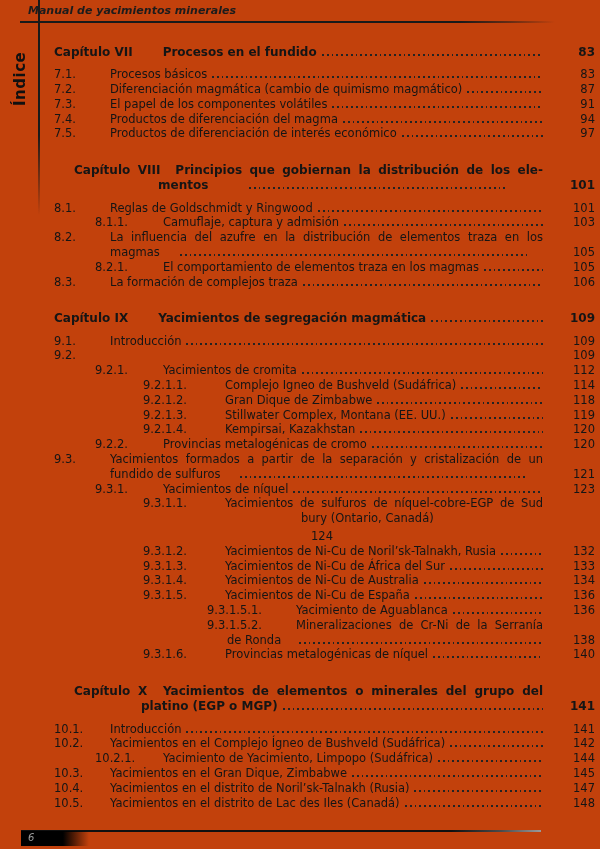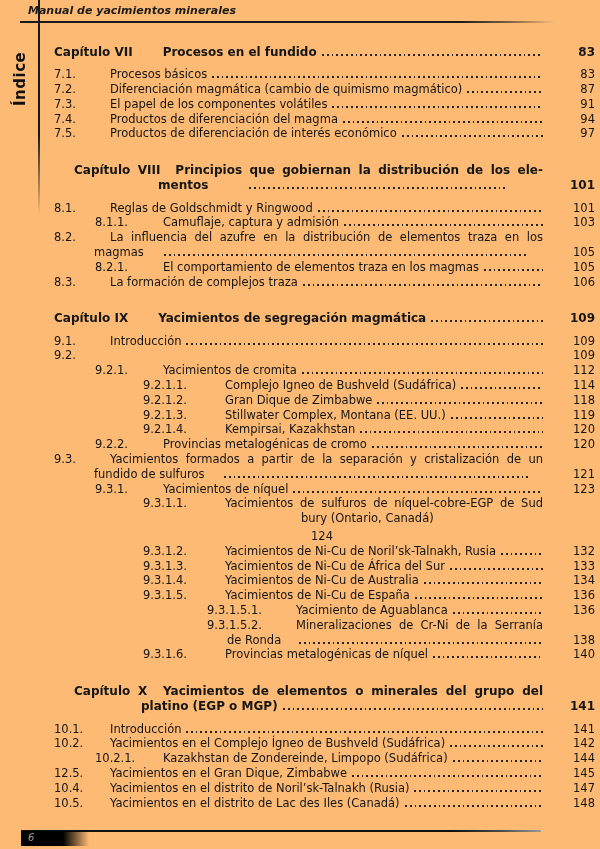--- a/index.html
+++ b/index.html
@@ -1,17 +1,17 @@
 <!DOCTYPE html>
 <html><head>
 <meta charset="utf-8">
 <style>
   html,body{margin:0;padding:0;}
   body{width:600px;height:849px;background:#e9e9e9;font-family:"DejaVu Sans",sans-serif;}
-  .page{position:relative;width:600px;height:849px;background:#fdba74;overflow:hidden;color:#151515;}
+  .page{position:relative;width:600px;height:849px;background:#c2410c;overflow:hidden;color:#151515;}
 
   
   .header-title{position:absolute;left:28px;top:4px;font-size:11px;font-style:italic;font-weight:600;color:#1c1c1c;white-space:nowrap;}
   .header-rule{position:absolute;left:20px;top:21px;width:535px;height:2px;
     background:linear-gradient(90deg,#1a1a1a 0,#1a1a1a 440px,rgba(26,26,26,.55) 490px,rgba(26,26,26,0) 100%);}
 
   
   .side-rule{position:absolute;left:38px;top:0;width:2px;height:215px;
     background:linear-gradient(180deg,#1a1a1a 0,#1a1a1a 135px,rgba(26,26,26,.5) 175px,rgba(26,26,26,0) 100%);}
   .indice-tab{position:absolute;left:11px;top:106px;transform-origin:0 0;transform:rotate(-90deg);
@@ -22,21 +22,21 @@
   .row{display:flex;align-items:baseline;font-size:11.5px;line-height:14.8px;white-space:nowrap;}
   .row.ch{font-size:12px;font-weight:bold;line-height:15.2px;}
   .chtop{margin-top:22px;}
   .chbot{margin-bottom:7px;}
   .chnum{flex:0 0 auto;margin-right:10px;}
   .num{flex:0 0 auto;}
   .l1 .num{min-width:36px;}
   .l2{margin-left:41px;}  .l2 .num{min-width:48px;}
   .l3{margin-left:89px;}  .l3 .num{min-width:62px;}
   .l4{margin-left:153px;} .l4 .num{min-width:69px;}
-  .c1{margin-left:20px;gap:15px;}
+  .c1{margin-left:36px;gap:15px;}
   .c3{margin-left:222px;flex-direction:column;}
   .c4{margin-left:153px;}
   .chcont-viii{margin-left:84px;gap:36px;}
   .chcont-x{margin-left:67px;}
   .txt{flex:0 1 auto;padding-left:20px;}
   .just .txt{flex:1 1 auto;white-space:normal;text-align:justify;text-align-last:justify;max-height:16px;overflow:hidden;}
   .pr{margin-right:52px;}
   .lead{flex:1 1 auto;height:2px;margin:0 0 1px 5px;
     background-image:repeating-linear-gradient(90deg,#232323 0,#232323 1.8px,transparent 1.8px,transparent 4.8px);}
   .lead.nodots{background:none;}
@@ -276,26 +276,26 @@
         <span class="pg">141</span>
       </div>
       <div class="row l1">
         <span class="num">10.2.</span>
         <span class="txt">Yacimientos en el Complejo Ígneo de Bushveld (Sudáfrica)</span>
         <div class="lead"></div>
         <span class="pg">142</span>
       </div>
       <div class="row l2">
         <span class="num">10.2.1.</span>
-        <span class="txt">Kazakhstan de Zondereinde, Limpopo (Sudáfrica)</span>
+        <span class="txt">Yacimiento de Yacimiento, Limpopo (Sudáfrica)</span>
         <div class="lead"></div>
         <span class="pg">144</span>
       </div>
       <div class="row l1">
-        <span class="num">12.5.</span>
+        <span class="num">10.3.</span>
         <span class="txt">Yacimientos en el Gran Dique, Zimbabwe</span>
         <div class="lead"></div>
         <span class="pg">145</span>
       </div>
       <div class="row l1">
         <span class="num">10.4.</span>
         <span class="txt">Yacimientos en el distrito de Noril’sk-Talnakh (Rusia)</span>
         <div class="lead"></div>
         <span class="pg">147</span>
       </div>

